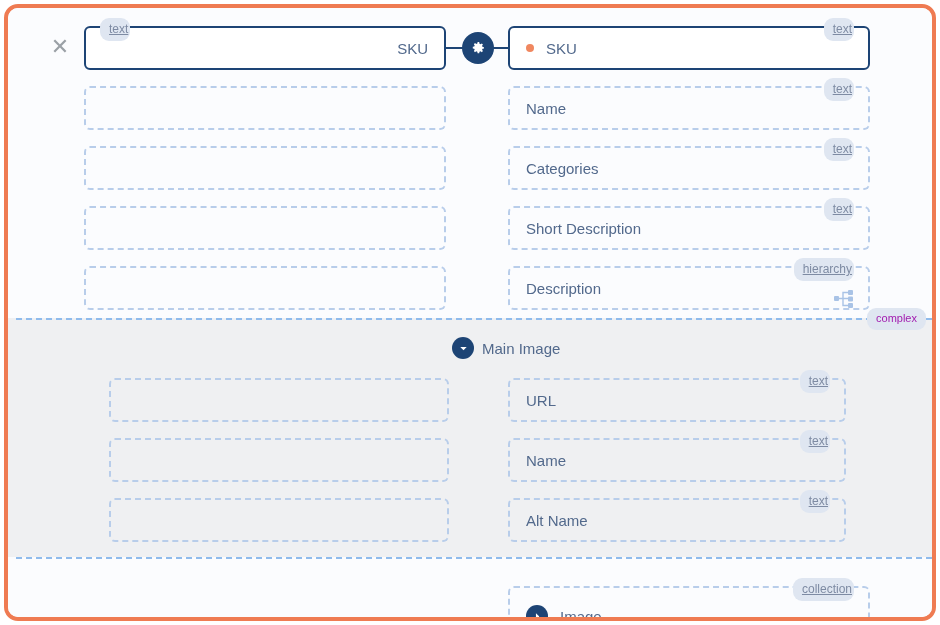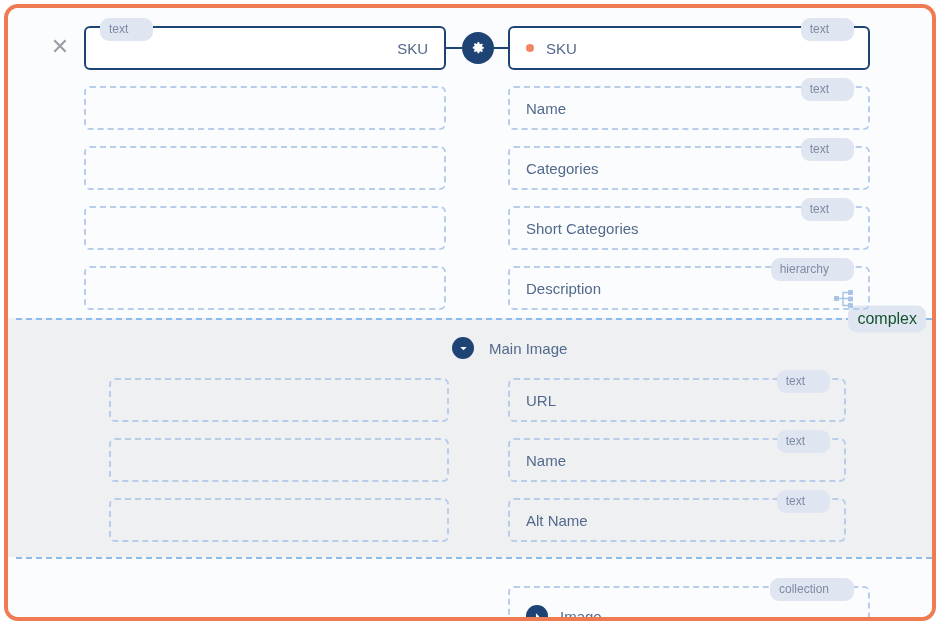--- a/index.html
+++ b/index.html
@@ -41,22 +41,22 @@
     right: 0px;
     height: 0;
     border-top: 2px dashed #8fbbec;
   }
   #divider-main-image { top: 310px; }
   #divider-images     { top: 549px; }
 
   .section-type-badge {
     position: absolute;
     background: #dfe6f1;
-    color: #14532d;
-    font-size: 16px;
+    color: #a21caf;
+    font-size: 11px;
     line-height: 1;
     padding: 5px 9px 6px 9px;
     border-radius: 9px;
     white-space: nowrap;
   }
   #badge-complex { top: 311px; right: 6px; transform: translateY(-50%); }
 
   
   #close-button {
     position: absolute;
@@ -113,23 +113,24 @@
   }
 
   
   .field-type-badge {
     position: absolute;
     top: -10px;
     background: #dfe6f1;
     color: #7e8ba3;
     font-size: 12px;
     line-height: 1;
-    padding: 5px 25px 6px 9px;
+    padding: 5px 2px 6px 9px;
     border-radius: 9px;
     white-space: nowrap;
+    text-decoration: underline;
   }
   .field-type-badge.at-left  { left: 14px; }
   .field-type-badge.at-right { right: 14px; }
 
   
   .marker-dot {
     width: 8px;
     height: 8px;
     border-radius: 50%;
     background: #f0875f;
@@ -174,21 +175,21 @@
     align-items: center;
     justify-content: center;
     cursor: pointer;
   }
 
   
   .subsection-header {
     position: absolute;
     display: flex;
     align-items: center;
-    gap: 15px;
+    gap: 8px;
   }
   .toggle-circle {
     width: 22px;
     height: 22px;
     border-radius: 50%;
     background: #1d4475;
     display: flex;
     align-items: center;
     justify-content: center;
     flex: none;
@@ -257,21 +258,21 @@
     <div class="field-box placeholder" style="left:76px; width:362px;"></div>
     <div class="field-box filled" style="left:500px; width:362px;">
       <span class="field-label">Categories</span>
       <span class="field-type-badge at-right">text</span>
     </div>
   </div>
 
   <div class="field-row" style="left:0; top:198px; width:924px;">
     <div class="field-box placeholder" style="left:76px; width:362px;"></div>
     <div class="field-box filled" style="left:500px; width:362px;">
-      <span class="field-label">Short Categories</span>
+      <span class="field-label">Short Description</span>
       <span class="field-type-badge at-right">text</span>
     </div>
   </div>
 
   <div class="field-row" style="left:0; top:258px; width:924px;">
     <div class="field-box placeholder" style="left:76px; width:362px;"></div>
     <div class="field-box filled" style="left:500px; width:362px;">
       <span class="field-label">Description</span>
       <span class="field-type-badge at-right">hierarchy</span>
       <span class="hierarchy-glyph">

